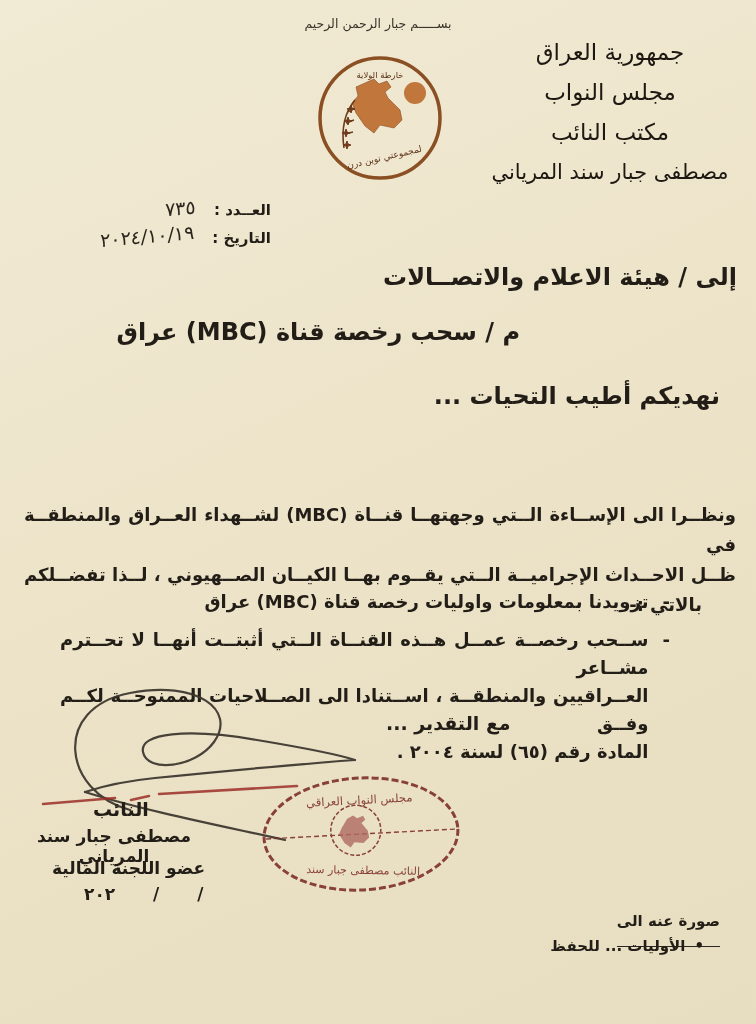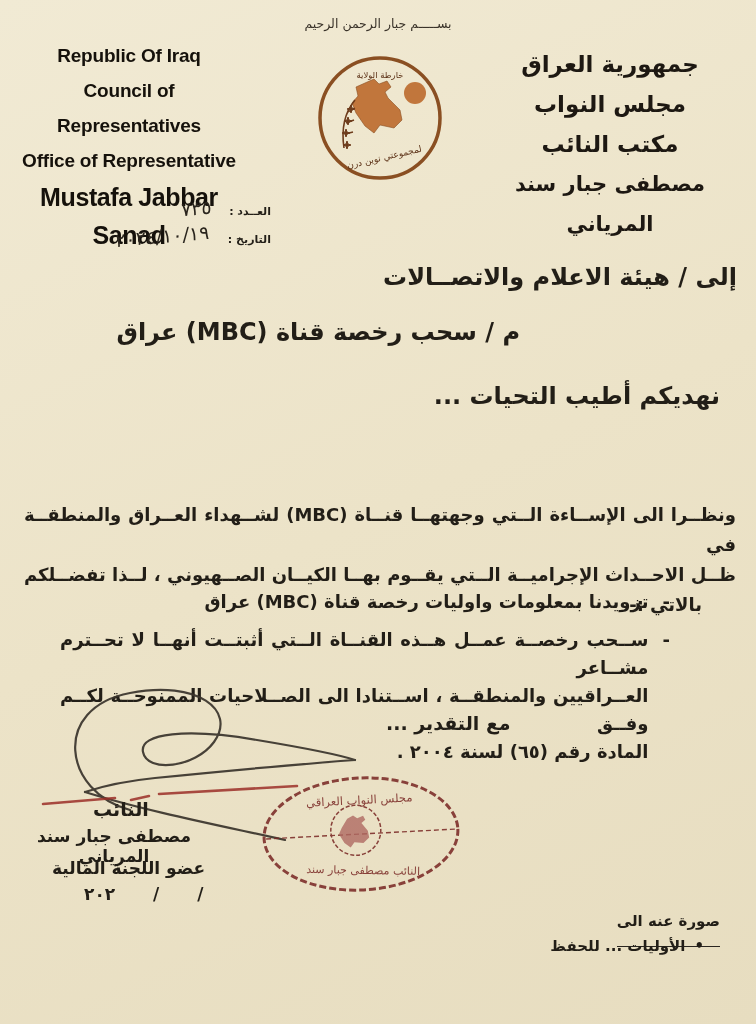--- a/index.html
+++ b/index.html
@@ -17,29 +17,29 @@
             font-family:"Liberation Sans", sans-serif; font-weight:bold; color:#15110b; }
   .hdr-en .l  { font-size:19px; line-height:35px; letter-spacing:-0.2px; }
   .hdr-en .nm { font-size:25px; line-height:38px; letter-spacing:-0.4px; }
 
   
   .bismillah { left:293px; top:16px; width:170px; text-align:center;
                font-size:12.5px; color:#3a332a; direction:rtl; }
   .emblem { left:315px; top:52px; }
 
   
-  .hdr-ar { right:12px; top:44px; width:268px; text-align:center;
-            font-weight:bold; color:#1d1812; direction:rtl; }
+  .hdr-ar { right:12px; top:32px; width:268px; text-align:center;
+            font-weight:normal; color:#1d1812; direction:rtl; }
   .hdr-ar .l  { font-size:23px; line-height:40px; }
   .hdr-ar .nm { font-size:21px; line-height:40px; }
 
   
   .meta { left:26px; top:197px; width:245px; direction:rtl; }
   .meta .row { display:flex; align-items:baseline; gap:18px; margin-bottom:6px; }
-  .meta .lab { font-weight:bold; font-size:11px; }
+  .meta .lab { font-weight:bold; font-size:15px; }
   .meta .val { font-size:19px; color:#2a251d;
                transform:rotate(-5deg) skewX(-4deg); transform-origin:center; }
   .ltr { direction:ltr; unicode-bidi:isolate; }
 
   
   .bt { position:absolute; font-weight:bold; color:#221e17; direction:rtl; }
   .fs19 { font-size:24px; }
   .para { left:24px; right:20px; font-size:18px; line-height:30px; }
   .jl  { text-align:justify; text-align-last:justify; }
   .all { text-align:left; padding-left:44px; }
@@ -63,26 +63,20 @@
   .copy-head { right:36px; top:912px; font-size:15px; font-weight:bold; direction:rtl;
                border-bottom:1.5px solid #2a2620; padding-bottom:16px; }
   .copy-item { right:52px; top:937px; font-size:15px; font-weight:bold;
                display:flex; direction:rtl; gap:9px; }
 </style>
 </head>
 <body>
 
 <div class="page">
 
-  <div class="abs hdr-en">
-    <div class="l">Republic Of Iraq</div>
-    <div class="l">Council of Representatives</div>
-    <div class="l">Office of Representative</div>
-    <div class="nm">Mustafa Jabbar Sanad</div>
-  </div>
 
   <div class="abs bismillah">بســـــم جبار الرحمن الرحيم</div>
 
   <svg class="abs emblem" width="130" height="130" viewBox="0 0 130 130">
     <circle cx="65" cy="66" r="60" fill="none" stroke="#8a4f22" stroke-width="3.5"></circle>
     <circle cx="100" cy="41" r="11" fill="#c1763c"></circle>
     <path d="M50,31 L59,27 L64,32 L72,29 L76,35 L70,40 L73,46 L85,58 L87,68 L79,76 L65,73 L59,81 L50,74 L41,61 L37,51 L43,44 L41,35 Z" fill="#c1763c" stroke="#8a4f22" stroke-width="0.6"></path>
     <g stroke="#6e3c1c" fill="#6e3c1c">
       <path d="M29,96 C26,76 30,60 40,48" fill="none" stroke-width="1.6"></path>
       <path d="M33,60 l7,-4 M31,71 l8,-3 M30,82 l8,-2" stroke-width="1.4"></path>

